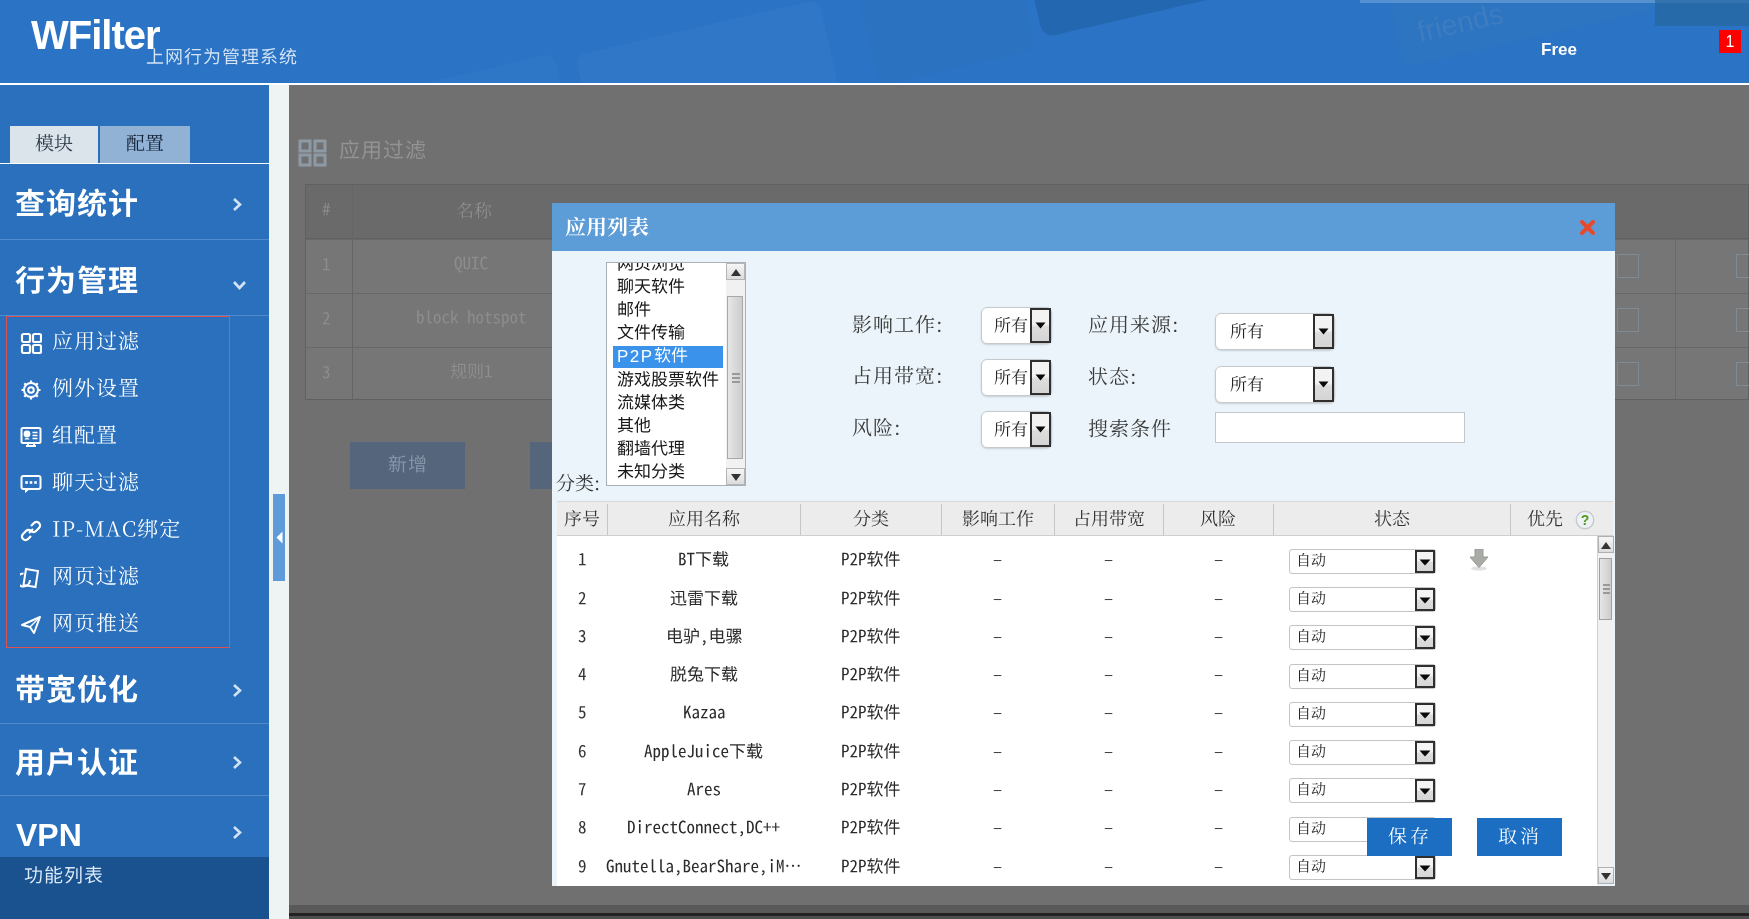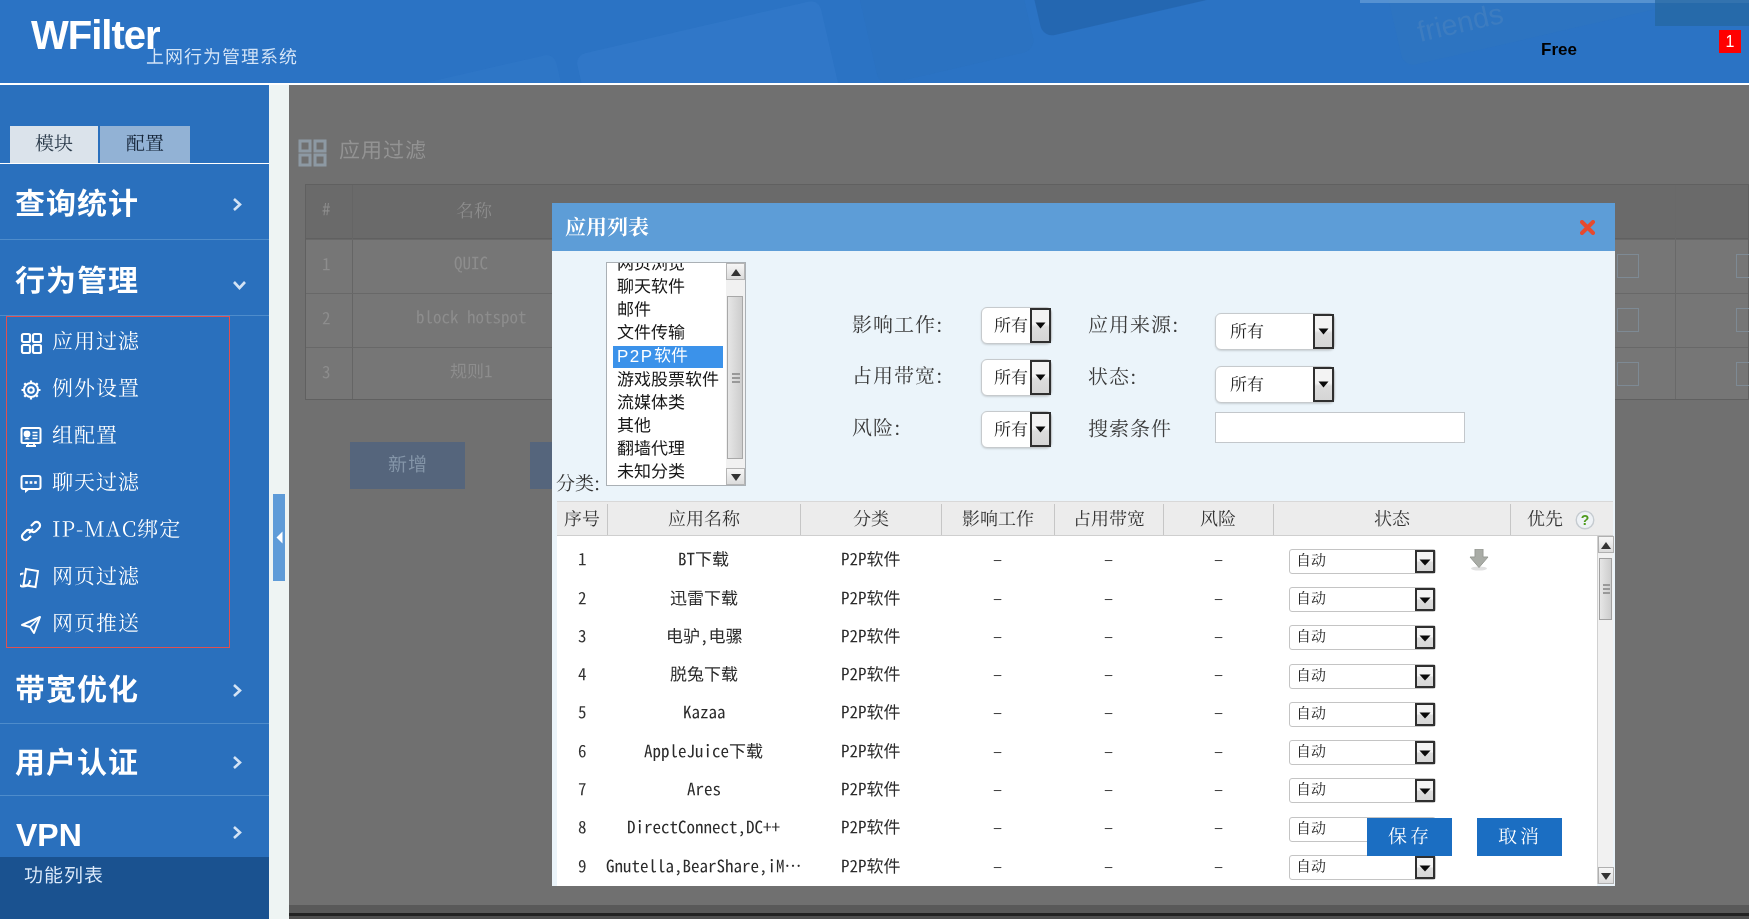--- a/index.html
+++ b/index.html
@@ -149,21 +149,21 @@
             <use href="#gs" x="1056"></use>
             <use href="#gt" x="2111"></use>
             <use href="#gu" x="3167"></use>
             <use href="#gv" x="4222"></use>
             <use href="#gw" x="5278"></use>
             <use href="#gx" x="6333"></use>
             <use href="#gy" x="7389"></use>
           </g>
         </svg>
       </div>
-<div class="abs" style="left:1541px;top:40px;font:bold 17px 'Liberation Sans',sans-serif;color:#000000">Free</div>
+<div class="abs" style="left:1541px;top:40px;font:bold 17px 'Liberation Sans',sans-serif;color:#ffffff">Free</div>
 <div class="abs" style="left:1719px;top:30px;width:22px;height:23px;background:#f00;color:#fff;font:16px 'Liberation Sans',sans-serif;text-align:center;line-height:23px">1</div>
 </div>
 <div class="abs" style="left:0;top:83px;width:1749px;height:2px;background:#fff"></div>
 <div class="abs" style="left:0;top:85px;width:269px;height:779px;background:#2a70bd">
 <div class="abs" style="left:10px;top:41px;width:88px;height:37px;background:#dbe3eb;display:flex;align-items:center;justify-content:center">
         <svg width="38" height="21" viewBox="0 0 38 21" style="display:block;overflow:visible">
           <g fill="#2a3a4a" transform="translate(0,16.0) scale(0.01900,-0.01900)">
             <use href="#gz" x="0"></use>
             <use href="#g10" x="1000"></use>
           </g>

